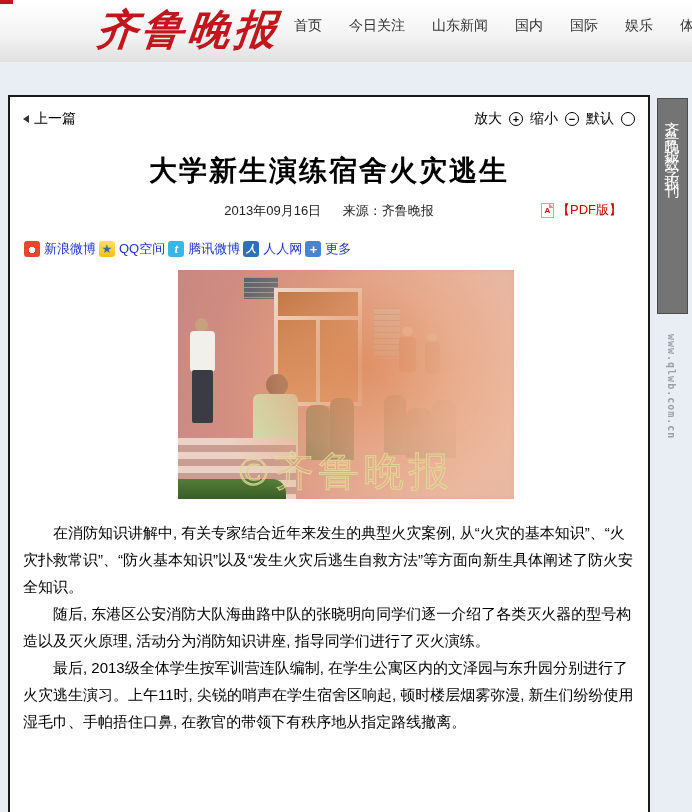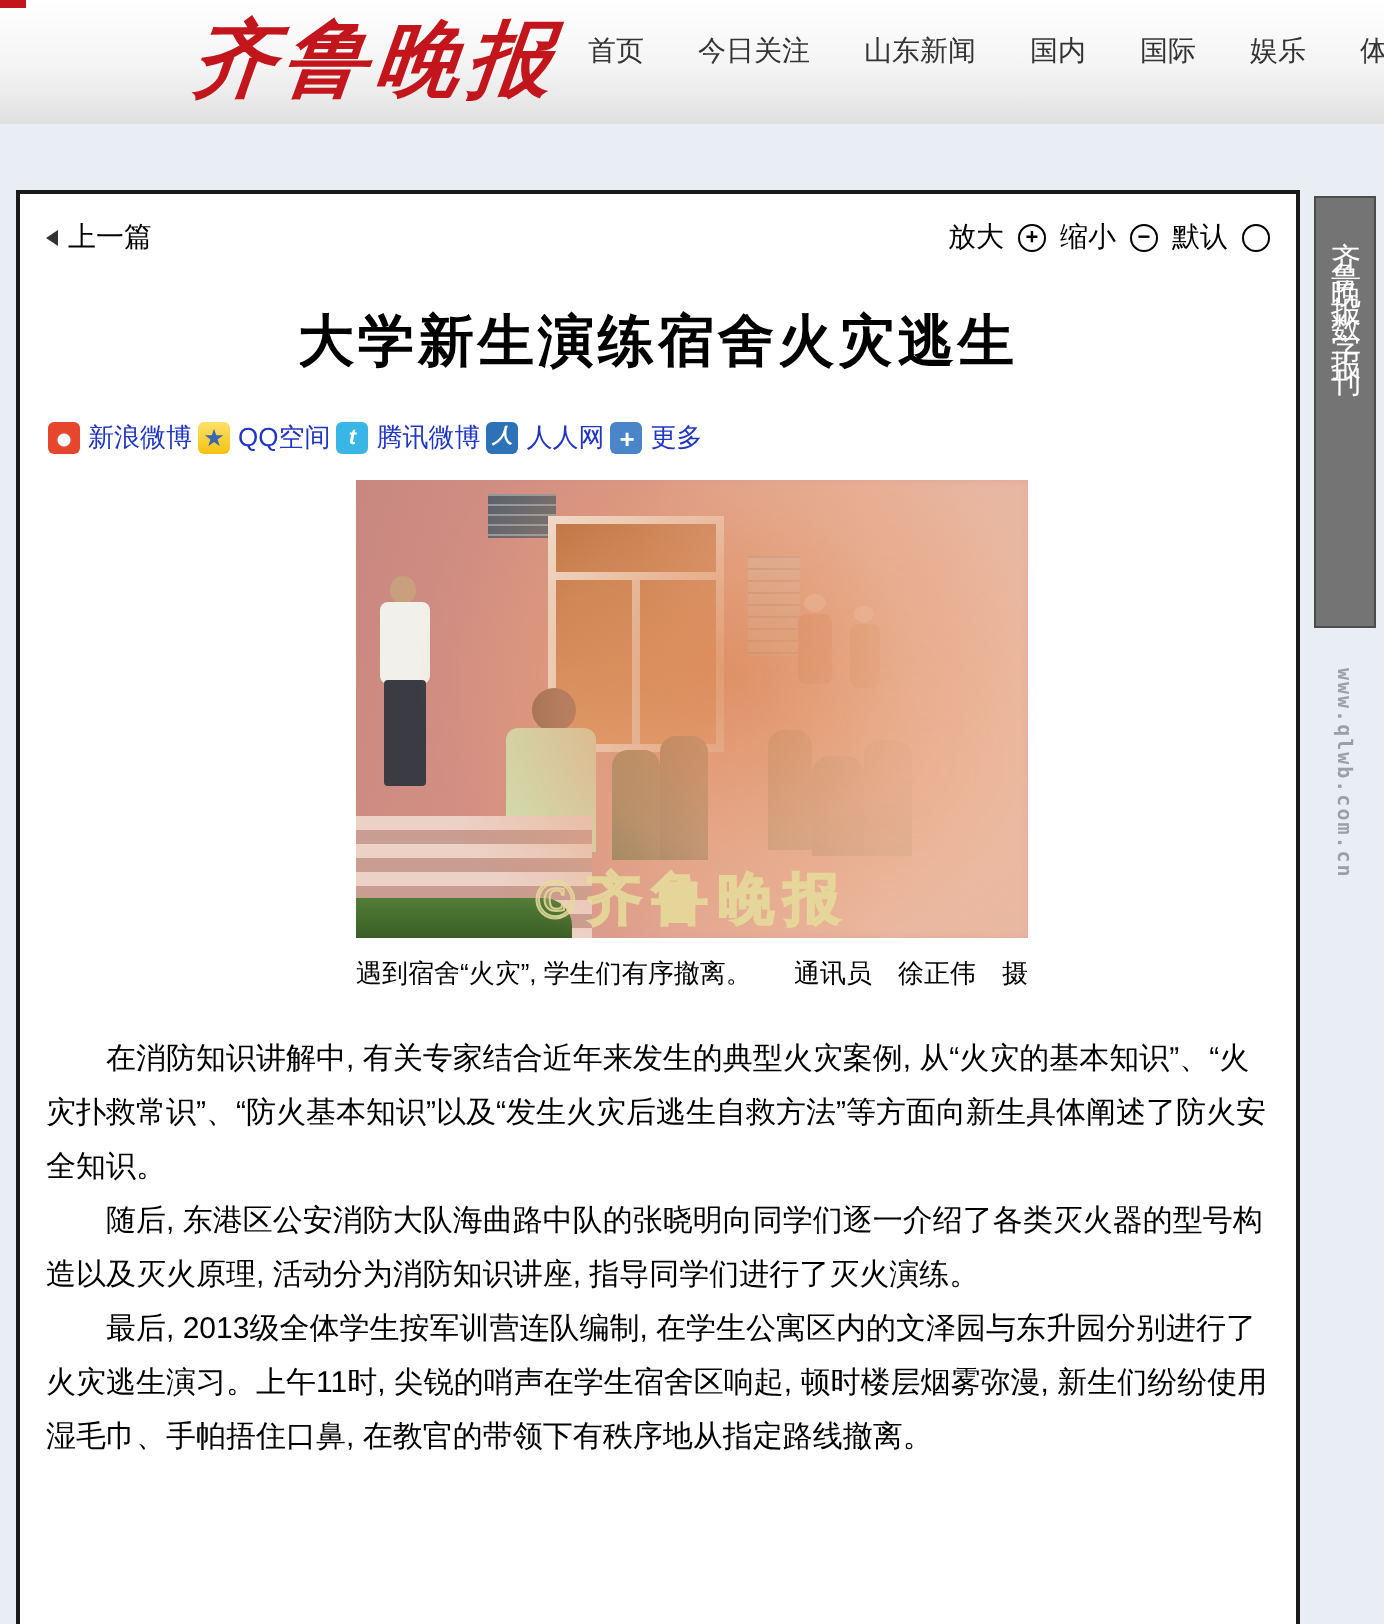--- a/index.html
+++ b/index.html
@@ -78,21 +78,21 @@
     background:repeating-linear-gradient(180deg,#ecd2c6 0 7px,#c99d91 7px 14px); }
   .ph-grass { position:absolute; left:0; bottom:0; width:108px; height:20px;
     background:linear-gradient(#527d36,#3a5e27); border-radius:0 14px 0 0; }
   .ph-smoke { position:absolute; inset:0;
     background:
       radial-gradient(circle at 56% 42%, rgba(220,135,85,.75) 0%, rgba(228,158,118,.45) 38%, transparent 68%),
       radial-gradient(circle at 82% 62%, rgba(238,186,158,.85) 0%, transparent 60%),
       linear-gradient(to right, transparent 42%, rgba(233,190,168,.65) 78%);
     filter:blur(2px); }
   .watermark { position:absolute; left:0; right:0; bottom:0px; text-align:center;
-    font-family:"Liberation Serif","DejaVu Serif",serif; font-weight:bold; font-size:28px;
+    font-family:"Liberation Serif","DejaVu Serif",serif; font-weight:normal; font-size:40px;
     letter-spacing:5px; color:rgba(205,195,130,.30);
     -webkit-text-stroke:1px rgba(230,220,155,.85); white-space:nowrap; }
 
   .caption { display:flex; justify-content:space-between; margin-top:9px; font-size:13px; color:#000; }
 
   
   .body-text { margin:20px 13px 0 13px; font-size:15px; line-height:27px; color:#000; }
   .body-text p { text-indent:2em; }
 
   
@@ -135,20 +135,28 @@
         <span class="circ">+</span>
         <span>缩小</span>
         <span class="circ">−</span>
         <span>默认</span>
         <span class="circ empty"></span>
       </span>
     </div>
 
     <h1 class="title">大学新生演练宿舍火灾逃生</h1>
 
+    <div class="meta">
+      <span class="date">2013年09月16日</span>
+      <span>来源：齐鲁晚报</span>
+      <span class="pdf">
+        <span class="pdf-ic">A</span>
+        <span>【PDF版】</span>
+      </span>
+    </div>
 
     <div class="share-row">
       <span class="share-item">
         <i class="si si-sina"></i>
         <span>新浪微博</span>
       </span>
       <span class="share-item">
         <i class="si si-qzone">★</i>
         <span>QQ空间</span>
       </span>
@@ -188,24 +196,20 @@
 
         <div class="ph-head" style="left:224px;top:57px;width:11px;height:9px;background:#f4f2ec;"></div>
         <div class="ph-head" style="left:249px;top:63px;width:10px;height:8px;background:#f4f2ec;"></div>
         <div class="ph-block" style="left:221px;top:67px;width:17px;height:35px;background:#c06a3a;border-radius:4px;"></div>
         <div class="ph-block" style="left:247px;top:72px;width:15px;height:32px;background:#b5713f;border-radius:4px;"></div>
         <div class="ph-steps"></div>
         <div class="ph-grass"></div>
         <div class="ph-smoke"></div>
         <div class="watermark">©齐鲁晚报</div>
       </div>
-      <div class="caption">
-        <span>遇到宿舍“火灾”, 学生们有序撤离。</span>
-        <span>通讯员　徐正伟　摄</span>
-      </div>
     </div>
 
     <div class="body-text">
       <p>在消防知识讲解中, 有关专家结合近年来发生的典型火灾案例, 从“火灾的基本知识”、“火灾扑救常识”、“防火基本知识”以及“发生火灾后逃生自救方法”等方面向新生具体阐述了防火安全知识。</p>
       <p>随后, 东港区公安消防大队海曲路中队的张晓明向同学们逐一介绍了各类灭火器的型号构造以及灭火原理, 活动分为消防知识讲座, 指导同学们进行了灭火演练。</p>
       <p>最后, 2013级全体学生按军训营连队编制, 在学生公寓区内的文泽园与东升园分别进行了火灾逃生演习。上午11时, 尖锐的哨声在学生宿舍区响起, 顿时楼层烟雾弥漫, 新生们纷纷使用湿毛巾、手帕捂住口鼻, 在教官的带领下有秩序地从指定路线撤离。</p>
     </div>
 
   </div>
 

